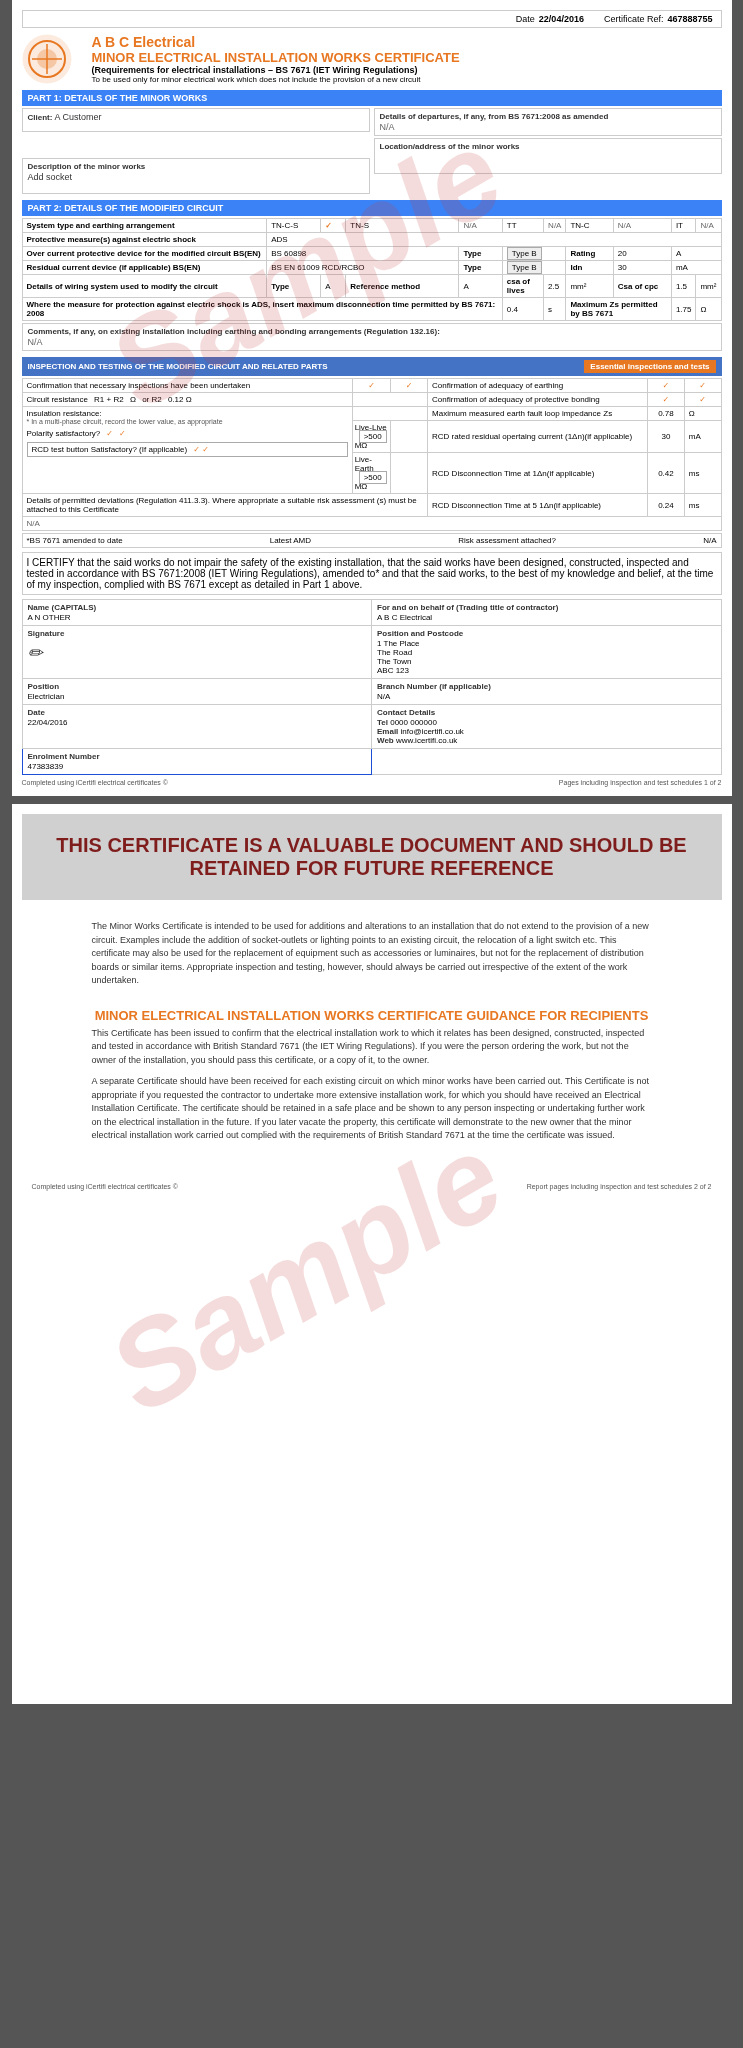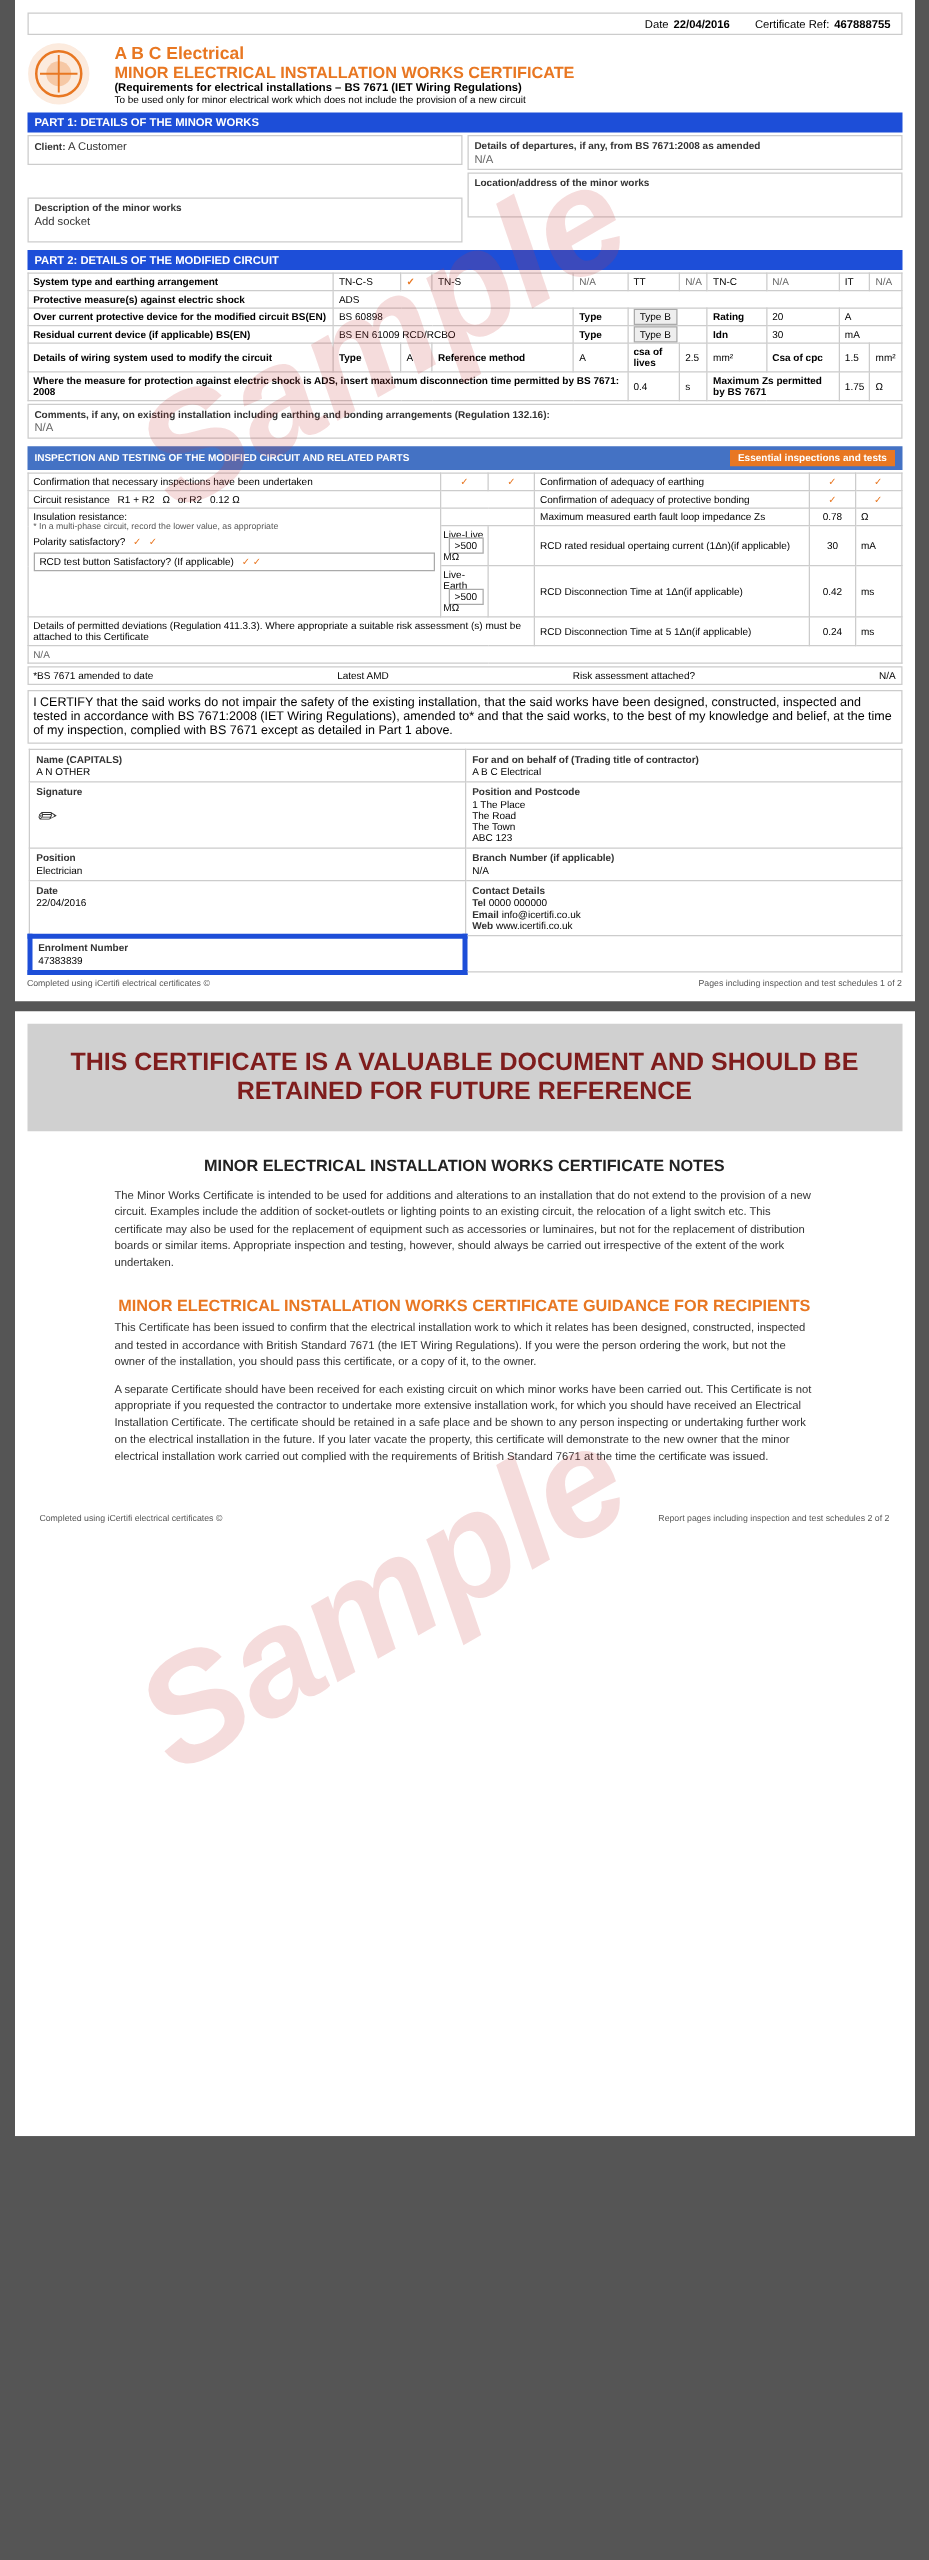--- a/index.html
+++ b/index.html
@@ -59,21 +59,21 @@
     .cert-subtitle {
       font-size: 9px;
       font-weight: bold;
     }
     .cert-subtitle2 {
       font-size: 8px;
     }
 
     
     .section-header {
-      background: #1d4ed8;
+      background: #3b82f6;
       color: #fff;
       font-weight: bold;
       font-size: 9px;
       padding: 3px 6px;
       margin-bottom: 2px;
     }
 
     .two-col {
       display: flex;
       gap: 4px;
@@ -492,21 +492,21 @@
           <span class="field-label">Email</span>
           <span>info@icertifi.co.uk</span>
         </div>
         <div>
           <span class="field-label">Web</span>
           <span>www.icertifi.co.uk</span>
         </div>
       </td>
     </tr>
     <tr>
-      <td style="border:4px solid #1d4ed8; padding:3px 5px; vertical-align:top;">
+      <td style="border:1px solid #1d4ed8; padding:3px 5px; vertical-align:top;">
         <div class="field-label">Enrolment Number</div>
         <div>47383839</div>
       </td>
       <td style="border:1px solid #ccc; padding:3px 5px; vertical-align:top;"></td>
     </tr>
   </tbody>
     </table>
 
   <div class="footer-text">
     <span>Completed using iCertifi electrical certificates ©</span>
@@ -515,21 +515,20 @@
 </div>
 
 <div class="page page2" style="min-height:900px;">
 
   <div class="sample-watermark" style="top:400px; left:80px;">Sample</div>
 
   <div class="page2-dark-box">
     <div class="retained-title">THIS CERTIFICATE IS A VALUABLE DOCUMENT AND SHOULD BE RETAINED FOR FUTURE REFERENCE</div>
   </div>
 
-  <div class="notes-title">MINOR ELECTRICAL INSTALLATION WORKS CERTIFICATE NOTES</div>
   <div style="width:80%; margin:0 auto;">
     <p class="notes-text">The Minor Works Certificate is intended to be used for additions and alterations to an installation that do not extend to the provision of a new circuit. Examples include the addition of socket-outlets or lighting points to an existing circuit, the relocation of a light switch etc. This certificate may also be used for the replacement of equipment such as accessories or luminaires, but not for the replacement of distribution boards or similar items. Appropriate inspection and testing, however, should always be carried out irrespective of the extent of the work undertaken.</p>
   </div>
 
   <div class="guidance-title">MINOR ELECTRICAL INSTALLATION WORKS CERTIFICATE GUIDANCE FOR RECIPIENTS</div>
   <div style="width:80%; margin:0 auto;">
     <p class="guidance-text">This Certificate has been issued to confirm that the electrical installation work to which it relates has been designed, constructed, inspected and tested in accordance with British Standard 7671 (the IET Wiring Regulations).  If you were the person ordering the work, but not the owner of the installation, you should pass this certificate, or a copy of it, to the owner.</p>
     <p class="guidance-text">A separate Certificate should have been received for each existing circuit on which minor works have been carried out. This Certificate is not appropriate if you requested the contractor to undertake more extensive installation work, for which you should have received an Electrical Installation Certificate. The certificate should be retained in a safe place and be shown to any person inspecting or undertaking further work on the electrical installation in the future. If you later vacate the property, this certificate will demonstrate to the new owner that the minor electrical installation work carried out complied with the requirements of British Standard 7671 at the time the certificate was issued.</p>
   </div>
 

